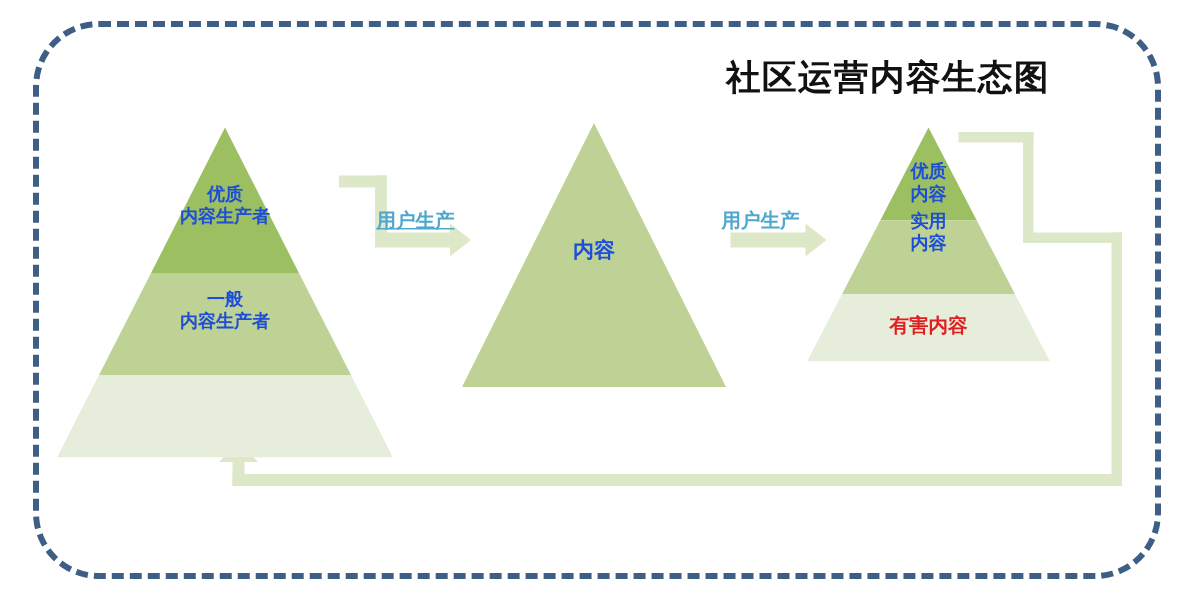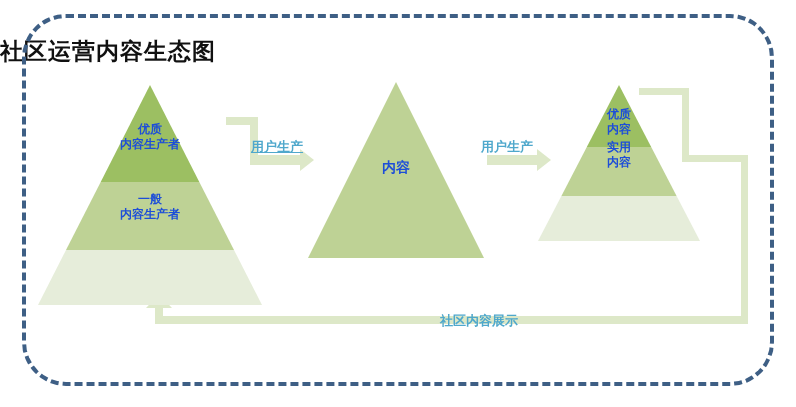--- a/index.html
+++ b/index.html
@@ -27,21 +27,21 @@
     border-radius: 44px;
     box-sizing: border-box;
     z-index: 40;
     pointer-events: none;
   }
   #diagram-title {
     position: absolute;
     left: 0;
     top: 36px;
     width: 700px;
-    text-align: left;
+    text-align: right;
     font-size: 23px;
     font-weight: bold;
     color: #111111;
     letter-spacing: 1px;
     z-index: 30;
   }
 
   
   .conn {
     position: absolute;
@@ -147,22 +147,22 @@
 
       <polygon points="48.8,62 113.2,62 138.6,111 23.4,111" fill="#BED295"></polygon>
 
       <polygon points="23.4,111 138.6,111 162,156 0,156" fill="#E6EDDA"></polygon>
     </svg>
   </div>
   <div class="tier-label" style="left:580px; top:107px; width:78px;">优质
 内容</div>
   <div class="tier-label" style="left:580px; top:140px; width:78px;">实用
 内容</div>
+  <div class="tier-label harmful" style="left:569px; top:210px; width:100px;">有害内容</div>
 
   <div class="flow-label" style="left:251px; top:138px;text-decoration:underline;">用户生产</div>
   <div class="flow-label" style="left:481px; top:138px;">用户生产</div>
-  <div class="flow-label" style="left:440px; top:312px;">社区内容展示</div>
 
   <div id="diagram-title">社区运营内容生态图</div>
 
   <div id="border-frame"></div>
 
 </div>
 
 </body></html>

